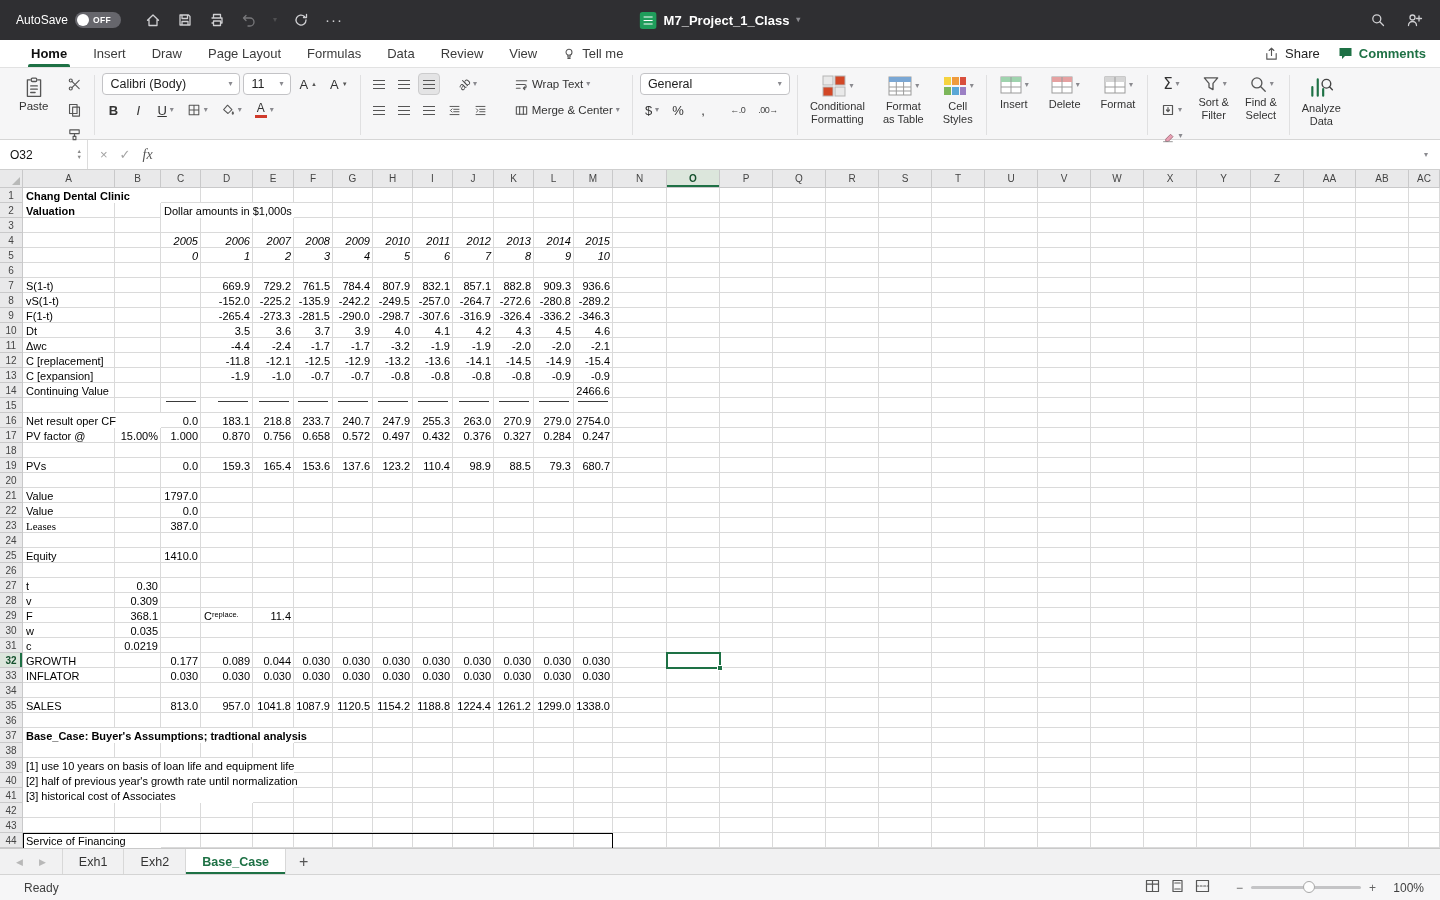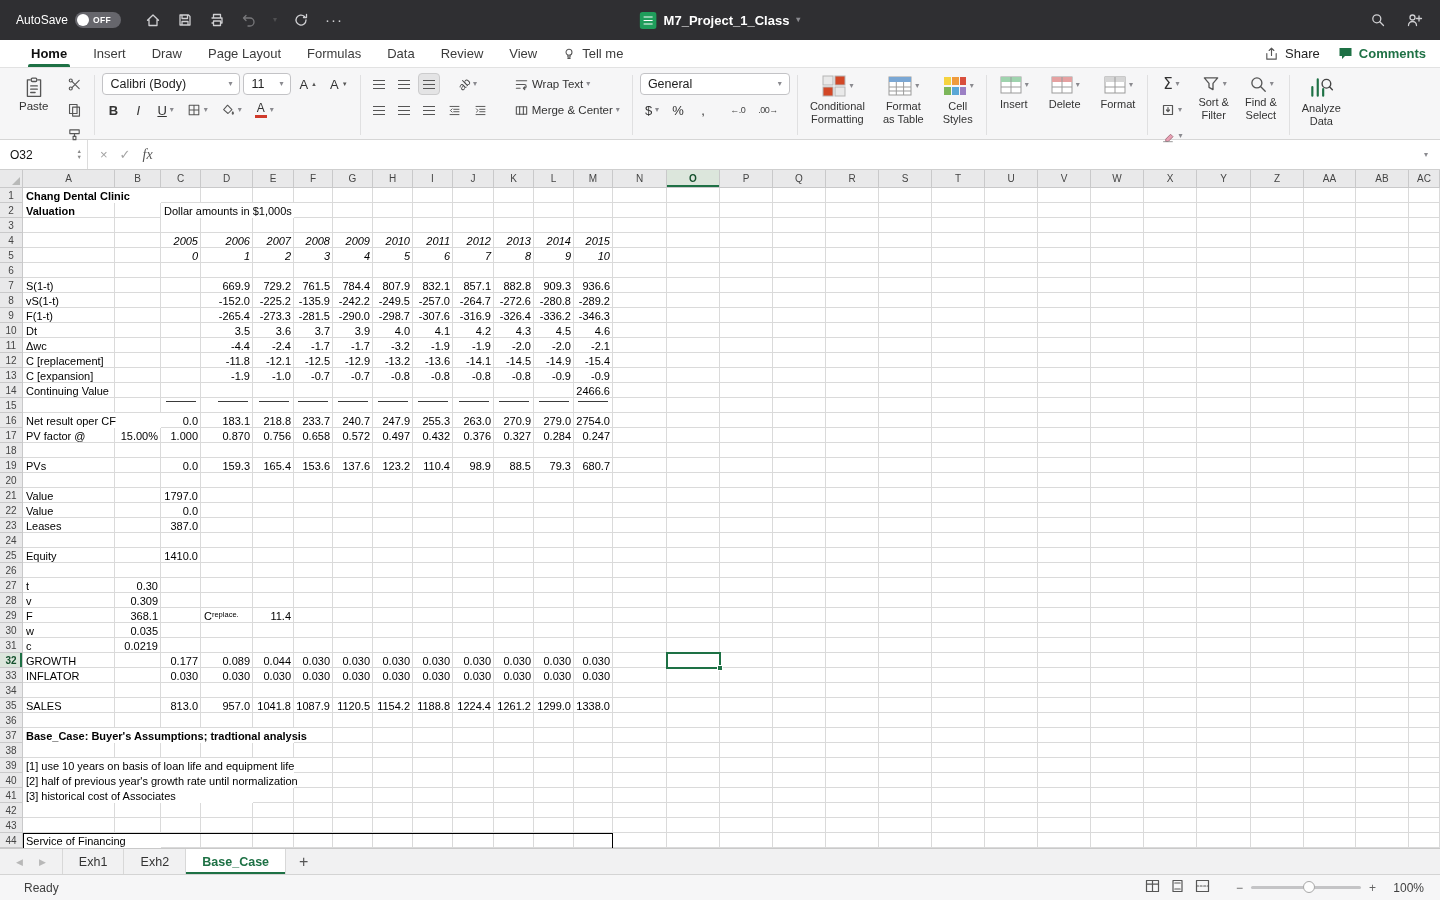--- a/index.html
+++ b/index.html
@@ -2042,21 +2042,21 @@
     <div class="cv num " style="grid-area: 20 / 9;">123.2</div>
     <div class="cv num " style="grid-area: 20 / 10;">110.4</div>
     <div class="cv num " style="grid-area: 20 / 11;">98.9</div>
     <div class="cv num " style="grid-area: 20 / 12;">88.5</div>
     <div class="cv num " style="grid-area: 20 / 13;">79.3</div>
     <div class="cv num " style="grid-area: 20 / 14;">680.7</div>
     <div class="cv txt " style="grid-area: 22 / 2;">Value</div>
     <div class="cv num " style="grid-area: 22 / 4;">1797.0</div>
     <div class="cv txt " style="grid-area: 23 / 2;">Value</div>
     <div class="cv num " style="grid-area: 23 / 4;">0.0</div>
-    <div class="cv txt " style="grid-area: 24 / 2;">Leases</div>
+    <div class="cv txt " style="grid-area: 24 / 2; font-family: Liberation Serif, serif;">Leases</div>
     <div class="cv num " style="grid-area: 24 / 4;">387.0</div>
     <div class="cv txt " style="grid-area: 26 / 2;">Equity</div>
     <div class="cv num " style="grid-area: 26 / 4;">1410.0</div>
     <div class="cv txt r" style="grid-area: 28 / 2;">t</div>
     <div class="cv num" style="grid-area: 28 / 3;">0.30</div>
     <div class="cv txt r" style="grid-area: 29 / 2;">v</div>
     <div class="cv num" style="grid-area: 29 / 3;">0.309</div>
     <div class="cv txt r" style="grid-area: 30 / 2;">F</div>
     <div class="cv num" style="grid-area: 30 / 3;">368.1</div>
     <div class="cv txt" style="grid-area: 30 / 5;">

